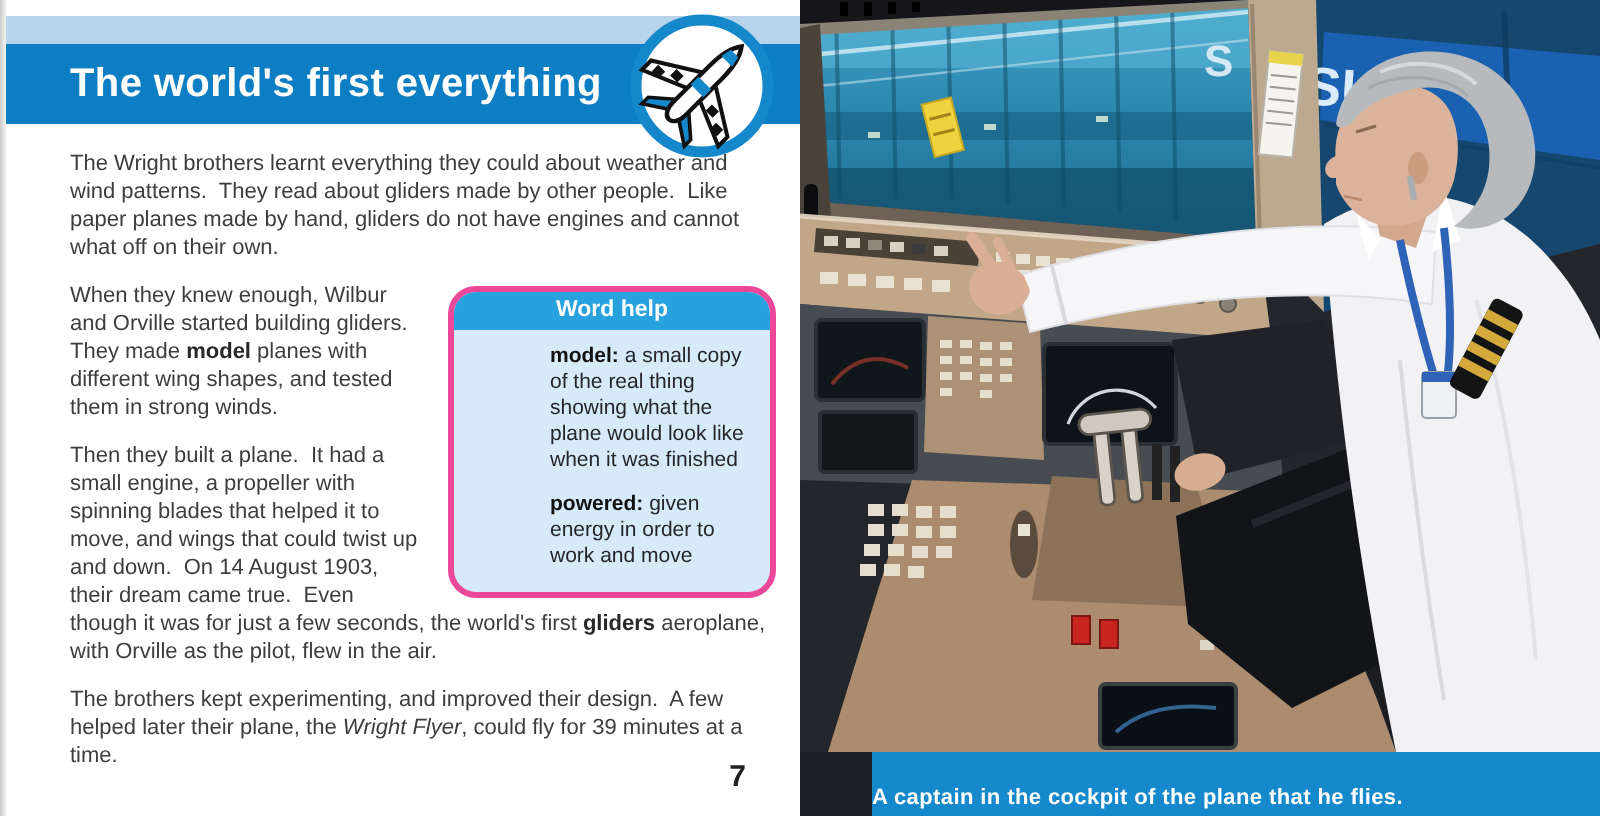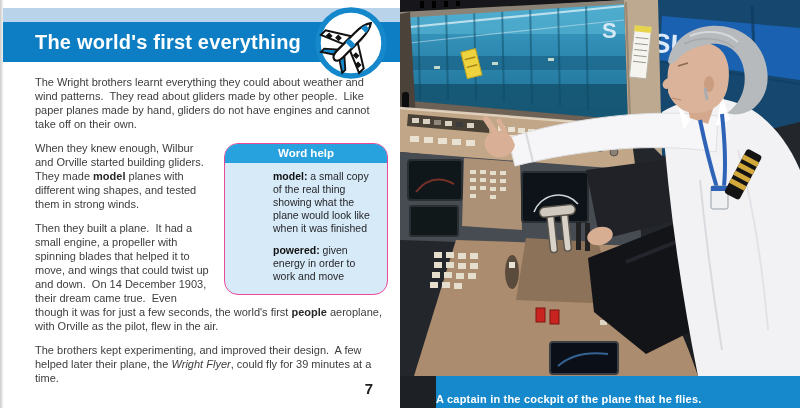--- a/index.html
+++ b/index.html
@@ -21,21 +21,21 @@
   .plane-badge { position:absolute; top:3px; left:311px; width:80px; height:80px; z-index:6; }
   .content {
     position:absolute; top:62px; left:0; width:400px; height:310px;
     padding:13px 12px 0 35px; box-sizing:border-box;
     font-size:11px; line-height:14px; color:#3d3d3f;
   }
   .content p { margin:0 0 10px 0; white-space:pre-wrap; }
   .content strong { color:#28282a; }
   .word-help {
     float:right; width:164px; margin:2px 0 6px 12px;
-    border:1px solid #ec4899; border-radius:14px;
+    border:3px solid #ec4899; border-radius:14px;
     background:#d6eaf8; overflow:hidden; box-sizing:border-box;
   }
   .wh-title {
     background:#27a2de; color:#fff; text-align:center;
     font-weight:bold; font-size:11.5px; padding:2px 0 3px;
   }
   .wh-body { padding:7px 9px 2px 9px; font-size:10.5px; line-height:13px; color:#26262a;margin-left:39px; }
   .wh-body p { margin:0 0 9px 0; white-space:normal; }
   .wh-body strong { color:#111; }
   .page-number {
@@ -80,32 +80,32 @@
 
           <path d="M0,-28 C3,-24 4.5,-18 4.5,-10 L4.5,16 C4.5,20.5 2.5,23.5 0,23.5 C-2.5,23.5 -4.5,20.5 -4.5,16 L-4.5,-10 C-4.5,-18 -3,-24 0,-28 Z" fill="#ffffff" stroke="#111" stroke-width="2.2"></path>
 
           <path d="M-2.6,-23 L2.6,-23 L3.8,-17.5 L-3.8,-17.5 Z" fill="#1588cc"></path>
           <rect x="-4.5" y="-2" width="9" height="5.5" fill="#1588cc"></rect>
         </g>
       </svg>
     </div>
 
     <div class="content">
-      <p><span>The Wright brothers learnt everything they could about weather and wind patterns.  They read about gliders made by other people.  Like paper planes made by hand, gliders do not have engines and cannot take off on their own.</span></p>
+      <p><span>The Wright brothers learnt everything they could about weather and wind patterns.  They read about gliders made by other people.  Like paper planes made by hand, gliders do not have engines and cannot what off on their own.</span></p>
 
       <aside class="word-help">
         <div class="wh-title">Word help</div>
         <div class="wh-body">
           <p><strong>model:</strong> <span>a small copy of the real thing showing what the plane would look like when it was finished</span></p>
           <p><strong>powered:</strong> <span>given energy in order to work and move</span></p>
         </div>
       </aside>
 
       <p><span>When they knew enough, Wilbur and Orville started building gliders.  They made </span><strong>model</strong><span> planes with different wing shapes, and tested them in strong winds.</span></p>
-      <p><span>Then they built a plane.  It had a small engine, a propeller with spinning blades that helped it to move, and wings that could twist up and down.  On 14 December 1903, their dream came true.  Even though it was for just a few seconds, the world's first </span><strong>people</strong><span> aeroplane, with Orville as the pilot, flew in the air.</span></p>
+      <p><span>Then they built a plane.  It had a small engine, a propeller with spinning blades that helped it to move, and wings that could twist up and down.  On 14 August 1903, their dream came true.  Even though it was for just a few seconds, the world's first </span><strong>gliders</strong><span> aeroplane, with Orville as the pilot, flew in the air.</span></p>
       <p><span>The brothers kept experimenting, and improved their design.  A few helped later their plane, the </span><em>Wright Flyer</em><span>, could fly for 39 minutes at a time.</span></p>
     </div>
 
     <div class="page-number">7</div>
     <div class="page-edge"></div>
   </div>
 
   <div class="right-page">
     <div class="photo">
       <svg viewBox="0 0 400 376" width="400" height="376" preserveAspectRatio="none">

